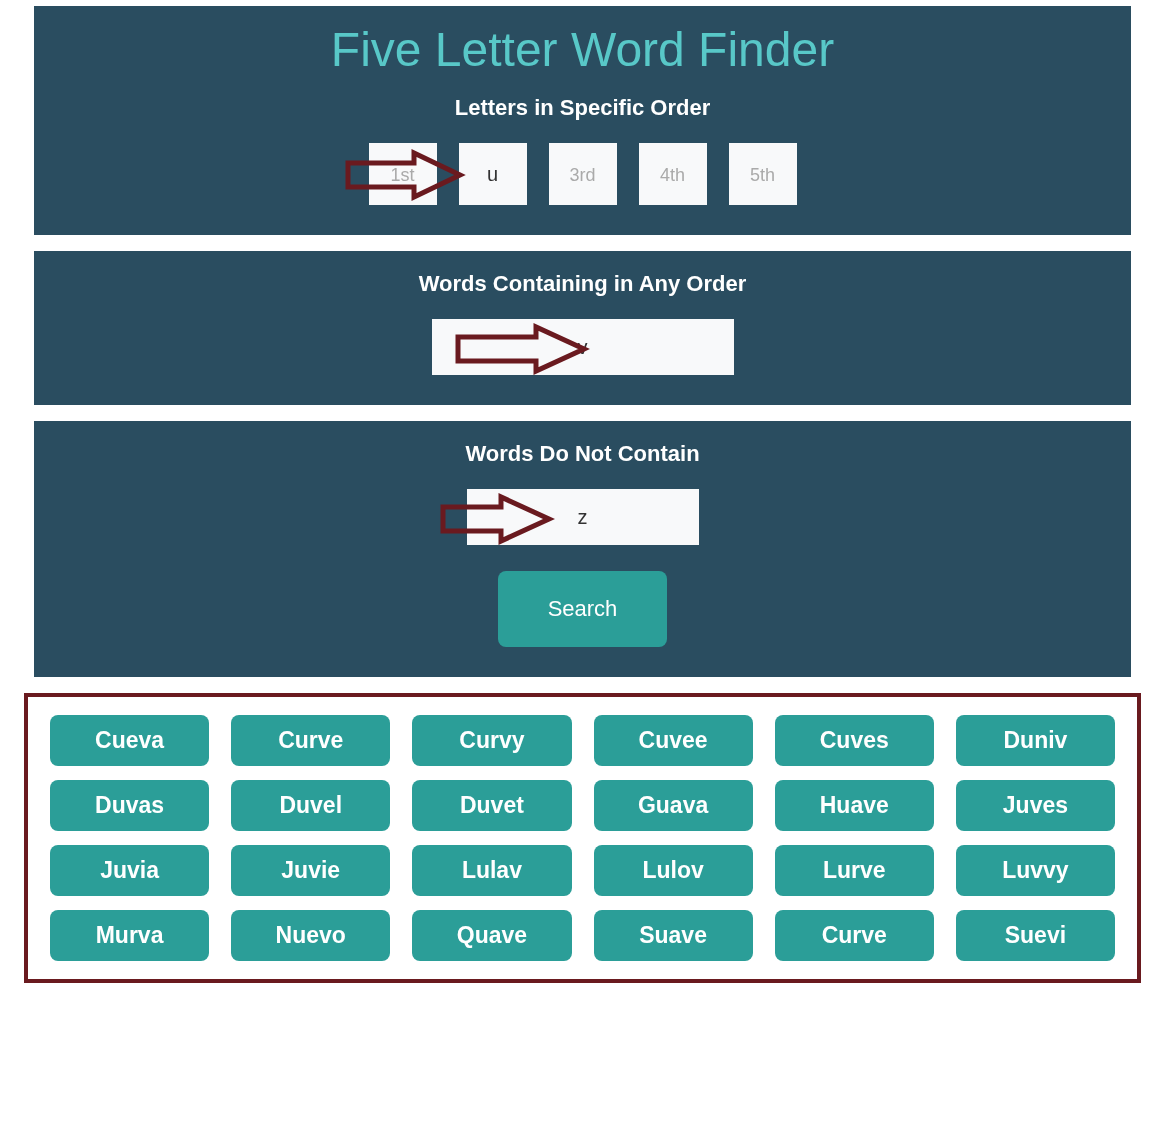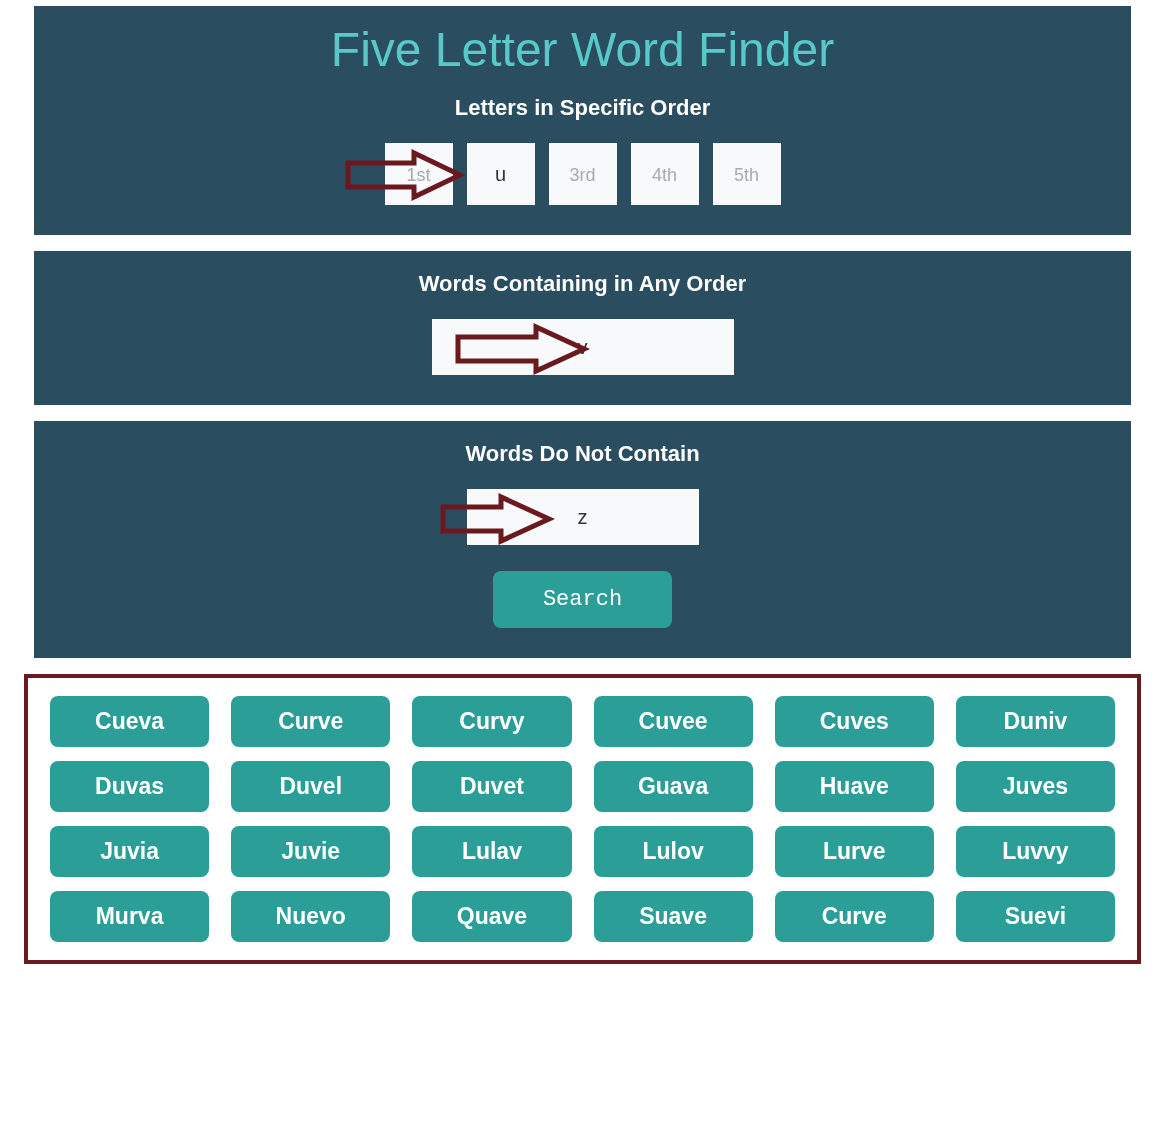--- a/index.html
+++ b/index.html
@@ -31,21 +31,21 @@
     }
     .section-heading {
       color: #fff;
       font-size: 22px;
       font-weight: 700;
       margin-bottom: 22px;
     }
     .letter-inputs {
       display: flex;
       justify-content: center;
-      gap: 14px;
+      gap: 22px;
       position: relative;
     }
     .letter-input {
       width: 68px;
       height: 62px;
       background: #f8f9fa;
       border: none;
       text-align: center;
       font-size: 20px;
       font-family: inherit;
@@ -83,25 +83,25 @@
       text-align: center;
       font-size: 20px;
       font-family: inherit;
       color: #333;
     }
     .search-btn {
       background: #2b9e98;
       color: #fff;
       border: none;
       font-size: 22px;
-      padding: 16px 50px;
+      padding: 25px 50px;
       border-radius: 8px;
       margin-top: 26px;
       cursor: pointer;
-      font-family: Liberation Mono, monospace;
+      font-family: Liberation Sans, sans-serif;
     }
     .arrow {
       position: absolute;
       pointer-events: none;
     }
     .results-box {
       border: 4px solid #6a1a1f;
       margin: 0 18px;
       padding: 18px 22px 18px 22px;
     }

